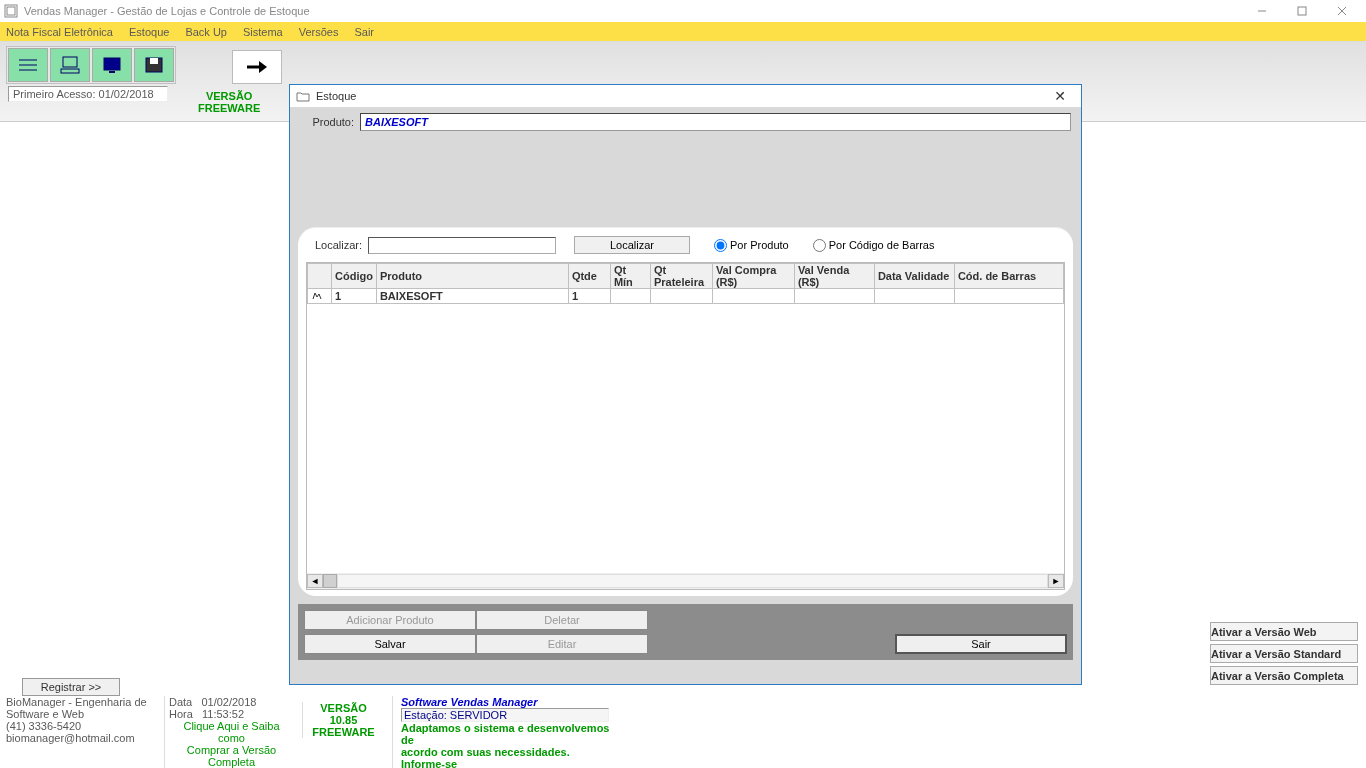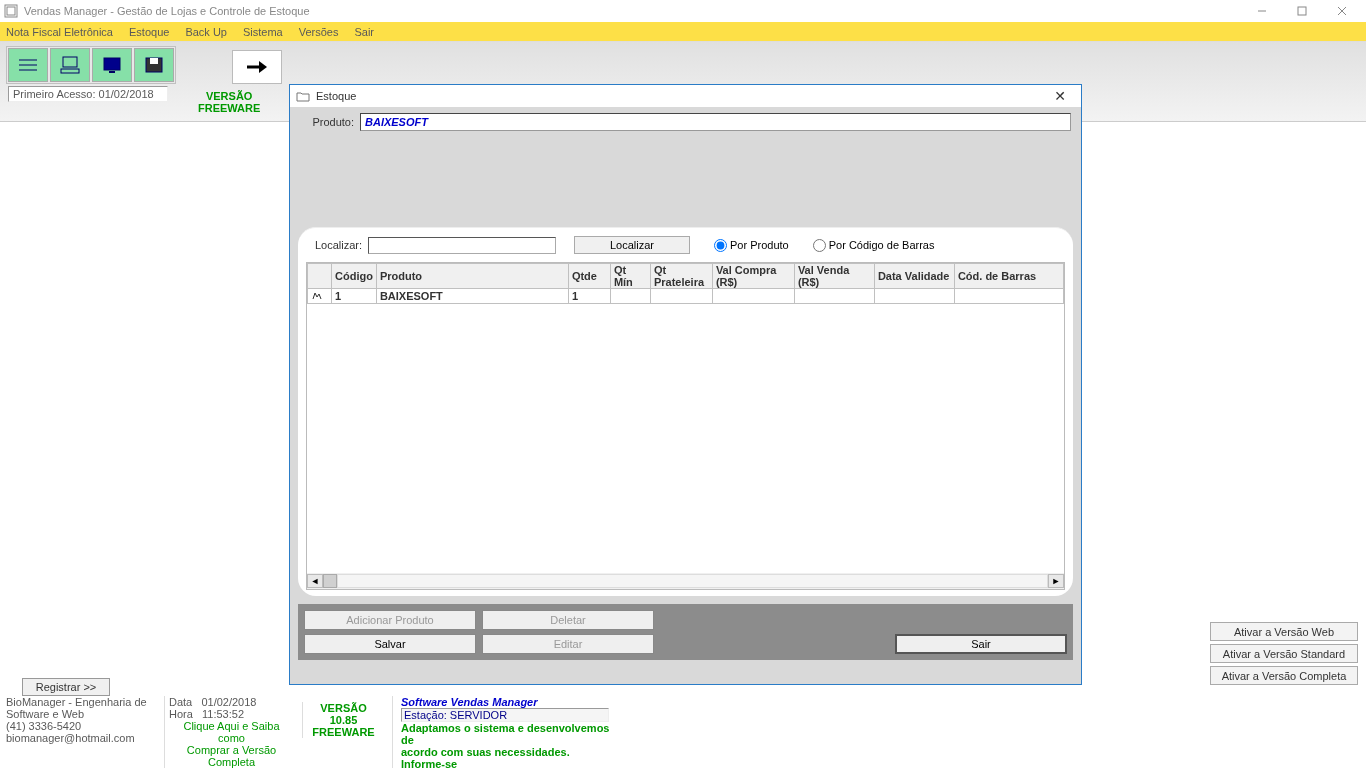--- a/index.html
+++ b/index.html
@@ -17,34 +17,34 @@
 .menu-bar span { cursor: default; }
 
 
 .tool-strip { height: 80px; background: linear-gradient(#e0e0e0,#f3f3f3); border-bottom:1px solid #ccc; position: relative; padding-top:4px;text-decoration:underline;}
 .tool-strip .quad { position: absolute; left: 6px; top: 4px; display:flex; border:1px solid #c0c0c0; background:#e8e8e8;}
 .tool-strip .quad .tb { width: 40px; height: 34px; background:#86e0a8; border:1px solid #aaa; margin:1px; display:flex; align-items:center; justify-content:center;}
 .tool-strip .first-access { position:absolute; left:8px; top:44px; width:160px; height:16px; border:1px inset #eee; background:#fff; display:flex; align-items:center; padding-left:4px; color:#595959;}
 .tool-strip .versao { position:absolute; left:198px; top:48px; color:#009900; font-weight:bold; text-align:center; line-height:12px;}
 .tool-strip .arrow-btn { position:absolute; left:232px; top:8px; width:50px; height:34px; border:1px solid #bbb; background:#fff; display:flex; align-items:center; justify-content:center;}
 .tool-strip .arrow-btn svg { width:24px; height:16px;}
-.register-btn { position:absolute; left:22px; top:678px; border:1px solid #999; background:#f0f0f0; width:88px; height:18px; display:flex; align-items:center; justify-content:center; color:#333;}
+.register-btn { position:absolute; left:22px; top:678px; border:1px solid #999; background:#f0f0f0; width:98px; height:18px; display:flex; align-items:center; justify-content:center; color:#333;}
 .bottom-col { position:absolute; top:696px; font-size:11px; }
 .col1 { left:6px; color:#595959; width:150px;}
 .col2 { left:164px; color:#595959; width:130px; border-left:1px solid #ddd; padding-left:4px;}
 .col2 .link { color:#009900; text-align:center; display:block; }
 .col3 { left:302px; color:#009900; font-weight:bold; text-align:center; width:78px; border-left:1px solid #ddd; padding-left:4px; top:702px;}
 .col4 { left:392px; width:222px; border-left:1px solid #ddd; padding-left:8px;}
 .col4 .hdr { color:#0000cc; font-weight:bold;font-style:italic; }
 .col4 .est { color:#000088; font-weight:normal; border:1px inset #eee; background:#f5f5f5; padding:0 2px; display:inline-block; width:208px;}
 .col4 .desc { color:#009900; font-weight:bold; }
 
 
 .ativar-col { position:absolute; right:8px; top:622px; display:flex; flex-direction:column; gap:3px;}
-.ativar-col .btn { width:148px; height:19px; border:1px solid #aaa; background:#f3f3f3; display:flex; align-items:center; justify-content:center; color:#333;}
+.ativar-col .btn { width:148px; height:19px; border:1px solid #aaa; background:#f3f3f3; display:flex; align-items:center; color:#333;font-weight:bold;}
 
 
 .modal { position:absolute; left:289px; top:84px; width:793px; height:601px; background:#d9d9d9; border:1px solid #2a7cc7;}
 .modal-title { height:22px; background:#fff; display:flex; align-items:center; padding:0 6px; color:#333;}
 .modal-title .folder-icon { margin-right:6px; display:flex; align-items:center;}
 .modal-title .t { flex:1;}
 .modal-title .x { width:30px; text-align:center; font-size:14px;}
 
 
 .modal-top { padding:6px 10px 0 10px;}
@@ -66,21 +66,21 @@
 table.grid { border-collapse:collapse; width:100%; }
 table.grid th, table.grid td { border:1px solid #c0c0c0; padding:0 3px; height:15px; font-size:11px; text-align:left; color:#333;}
 table.grid th { background:#f0f0f0; font-weight:bold;}
 table.grid td.bold { font-weight:bold;}
 .row-indicator { width:24px; text-align:center;}
 .hscroll { position:absolute; bottom:0; left:0; right:0; height:16px; background:#f0f0f0; display:flex; align-items:center;}
 .hscroll .arr { width:16px; height:14px; border:1px solid #bbb; background:#e8e8e8; display:flex; align-items:center; justify-content:center; font-size:9px;}
 .hscroll .track { flex:1; height:14px; background:#f5f5f5; border:1px solid #ddd;}
 
 
-.modal-bottom { background:#8c8c8c; margin:8px 8px 8px 8px; padding:6px; display:flex; gap:6px; align-items:flex-start;}
+.modal-bottom { background:#8c8c8c; margin:8px 8px 8px 8px; padding:6px; display:flex; gap:0; align-items:flex-start;}
 .modal-bottom .col { display:flex; flex-direction:column; gap:4px;}
 .modal-bottom .btn { width:172px; height:20px; border:1px solid #888; background:#efefef; display:flex; align-items:center; justify-content:center;}
 .modal-bottom .btn.disabled { color:#999;}
 .modal-bottom .spacer { flex:1;}
 .modal-bottom .sair { width:172px; height:20px; border:2px solid #555; background:#efefef; display:flex; align-items:center; justify-content:center; align-self:flex-end; margin-top:24px;}
 
 </style>
 </head>
 <body>
 

